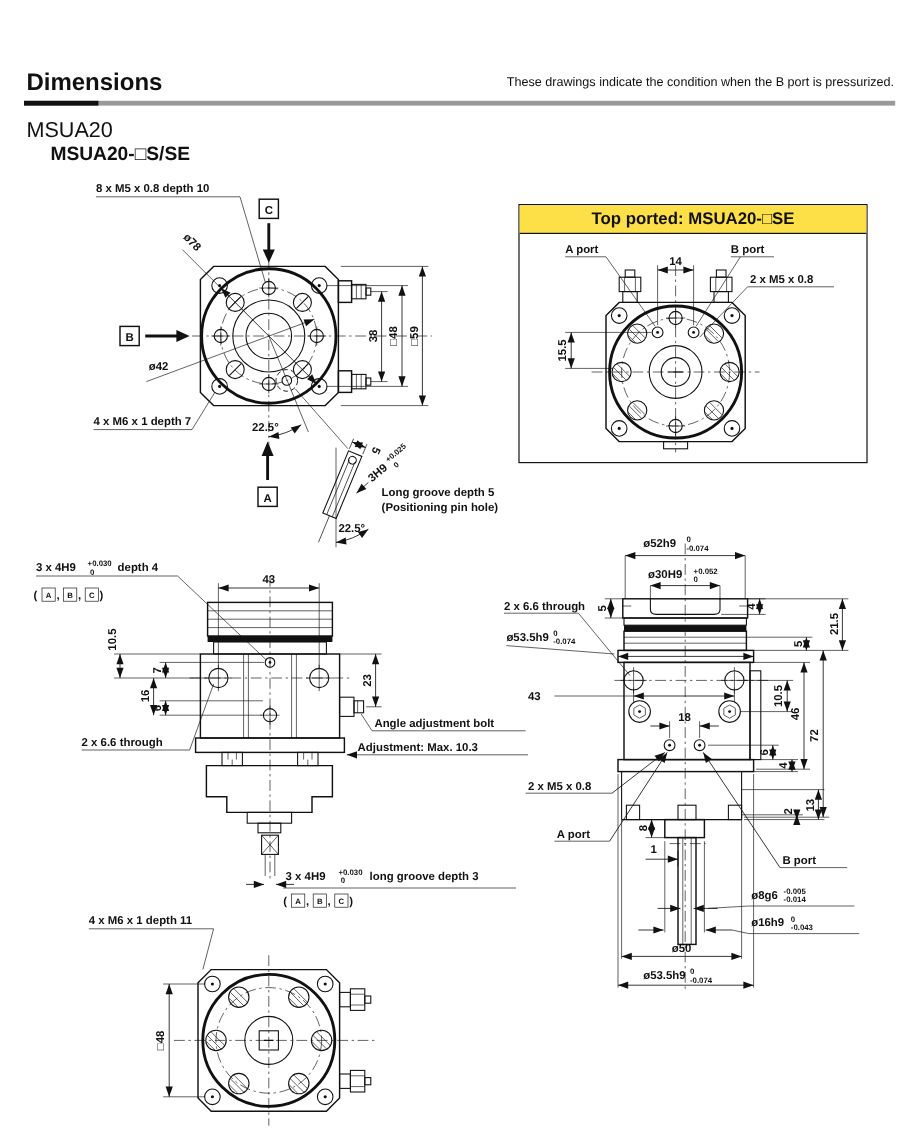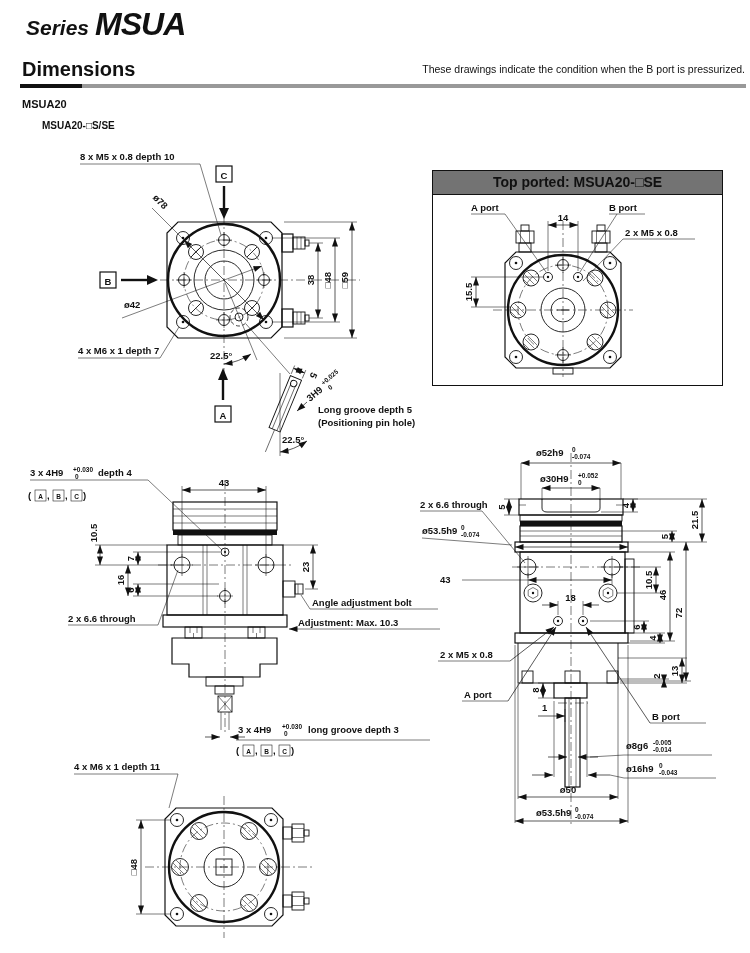--- a/index.html
+++ b/index.html
@@ -5,48 +5,45 @@
   html,body { margin:0; padding:0; background:#ffffff; }
   .page { position:relative; width:750px; height:953px; background:#ffffff; overflow:hidden;
           font-family:"Liberation Sans", sans-serif; color:#111; }
   .series-line { position:absolute; left:26px; top:6px; white-space:nowrap; }
   .series-prefix { font-style:italic; font-weight:bold; font-size:21px; letter-spacing:0px; }
   .series-name { font-style:italic; font-weight:bold; font-size:32px; letter-spacing:-1px; margin-left:6px; }
   .dim-title { position:absolute; left:22px; top:58px; font-weight:bold; font-size:20px; }
   .note { position:absolute; right:5px; top:63px; font-size:10.5px;margin-left:36px; }
   .rule { position:absolute; left:20px; top:84px; width:726px; height:4px; background:#999; }
   .rule-black { position:absolute; left:0; top:0; width:62px; height:4px; background:#111; }
-  .model { position:absolute; left:22px; top:98px; font-weight:bold; font-size:11px; }
-  .variant { position:absolute; left:42px; top:120px; font-weight:bold; font-size:10px; }
+  .model { position:absolute; left:22px; top:98px; font-weight:normal; font-size:18px; }
+  .variant { position:absolute; left:42px; top:120px; font-weight:bold; font-size:16px; }
   svg { position:absolute; overflow:visible; }
   svg text { font-family:"Liberation Sans", sans-serif; fill:#111; font-weight:bold; }
   .t  { font-size:9.5px; }
   .s  { font-size:6.5px; }
   .mid { text-anchor:middle; }
   .b  { fill:none; stroke:#111; stroke-width:1.2; }
   .ln { fill:none; stroke:#111; stroke-width:0.9; }
   .tk { fill:none; stroke:#111; stroke-width:2.4; }
   .xt { fill:none; stroke:#111; stroke-width:0.55; }
   .dl { fill:none; stroke:#111; stroke-width:0.7; }
   .cl { fill:none; stroke:#111; stroke-width:0.55; stroke-dasharray:9 3 2 3; }
   .dsh{ fill:none; stroke:#111; stroke-width:0.8; stroke-dasharray:4 2.5; }
   .va { stroke:#111; stroke-width:2.4; }
   .fill { fill:#111; }
   .tp-box { position:absolute; left:432px; top:170px; width:289px; height:214px; border:1.6px solid #111; background:#fff; }
-  .tp-head { height:23px; background:#737373; border-bottom:1.6px solid #111; text-align:center;
+  .tp-head { height:23px; background:#fde047; border-bottom:1.6px solid #111; text-align:center;
              font-weight:bold; font-size:14px; line-height:23px; }
 </style>
 </head>
 <body>
 
 <div class="page">
 
-  <div class="series-line">
-    <span class="series-prefix">Series</span><span class="series-name">MSUA</span>
-  </div>
   <div class="dim-title">Dimensions</div>
   <div class="note">These drawings indicate the condition when the B port is pressurized.</div>
   <div class="rule">
       <div class="rule-black"></div>
     </div>
   <div class="model">MSUA20</div>
   <div class="variant">MSUA20-□S/SE</div>
 
   <svg style="left:60px; top:140px;" width="370" height="330">
     <defs>

